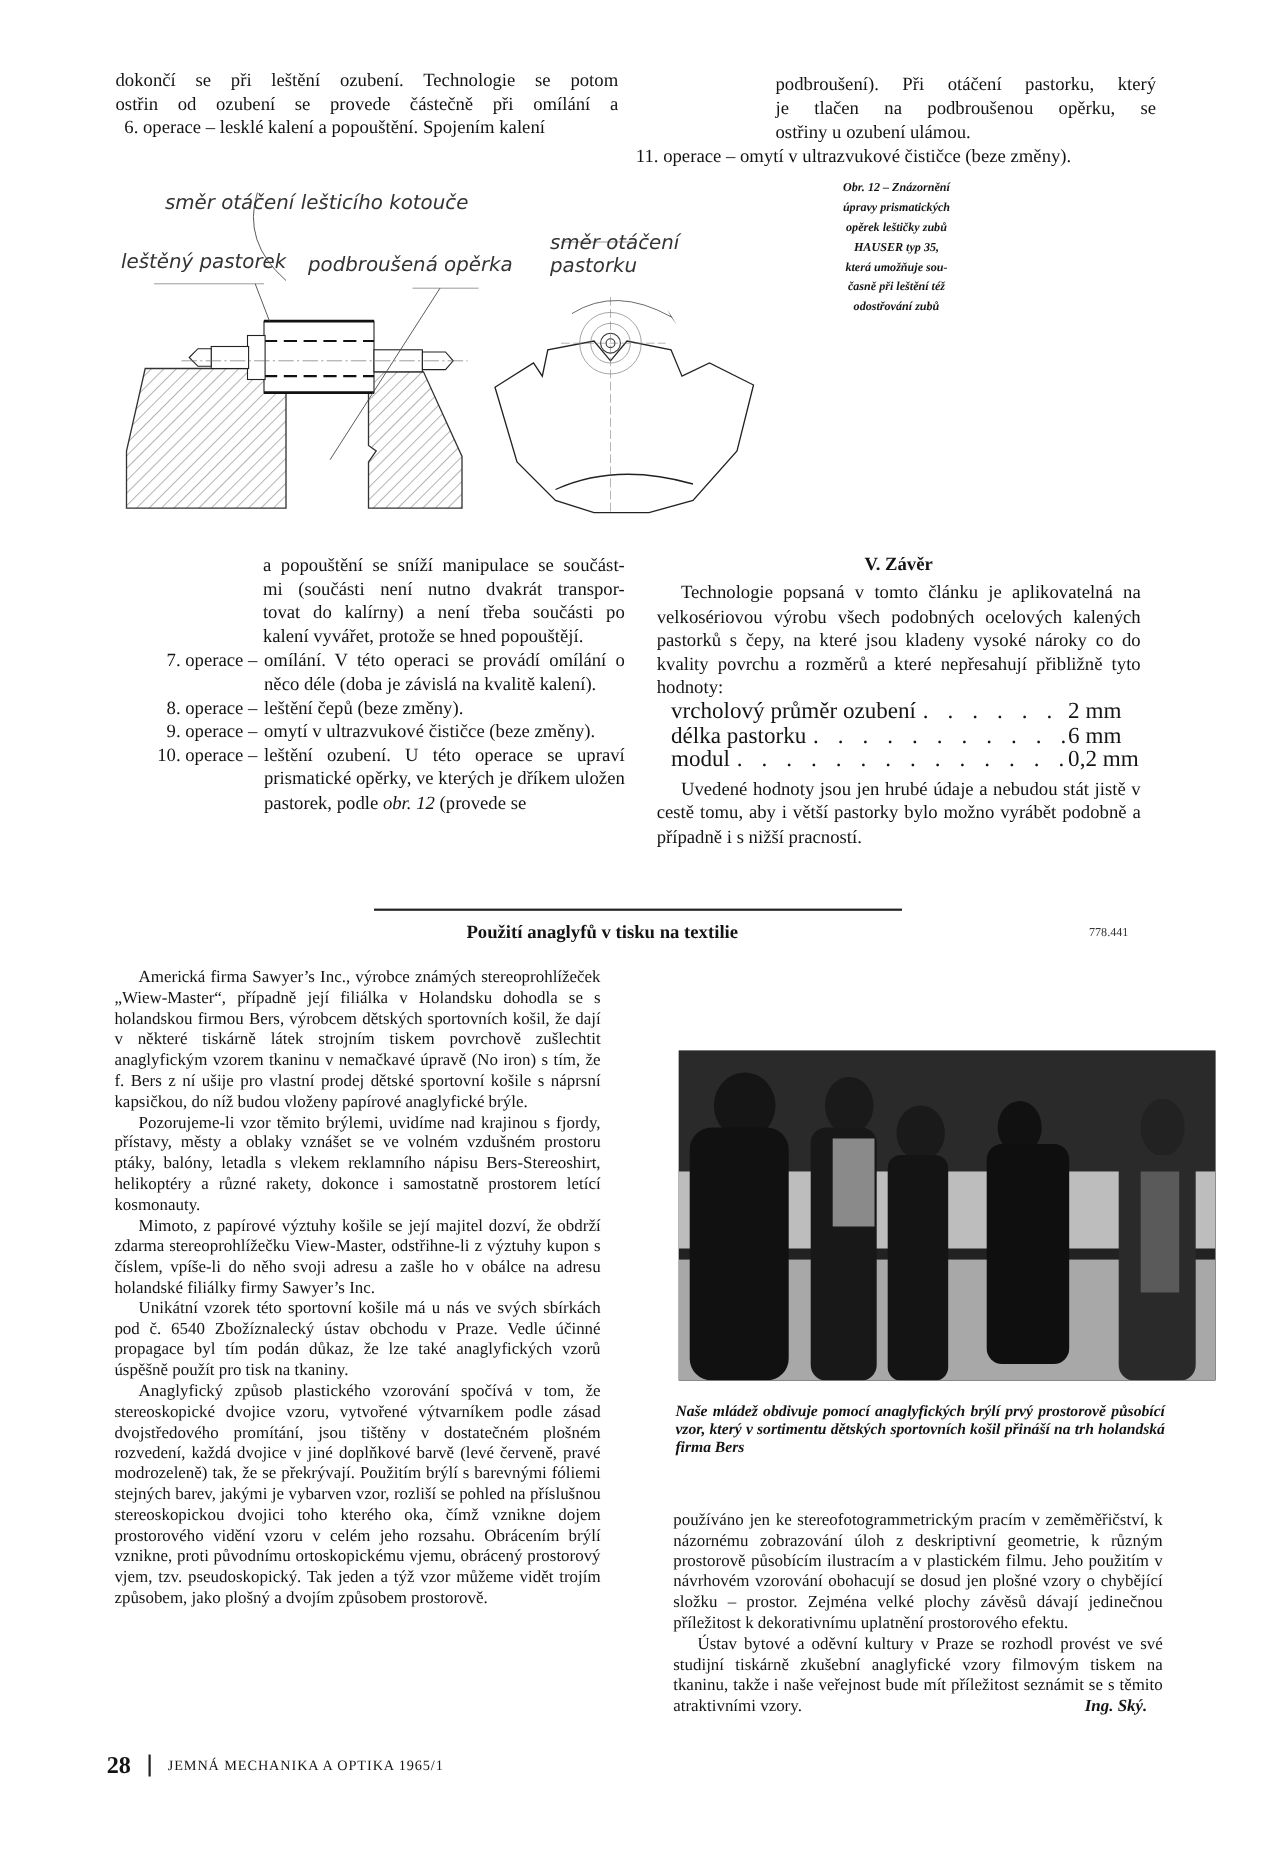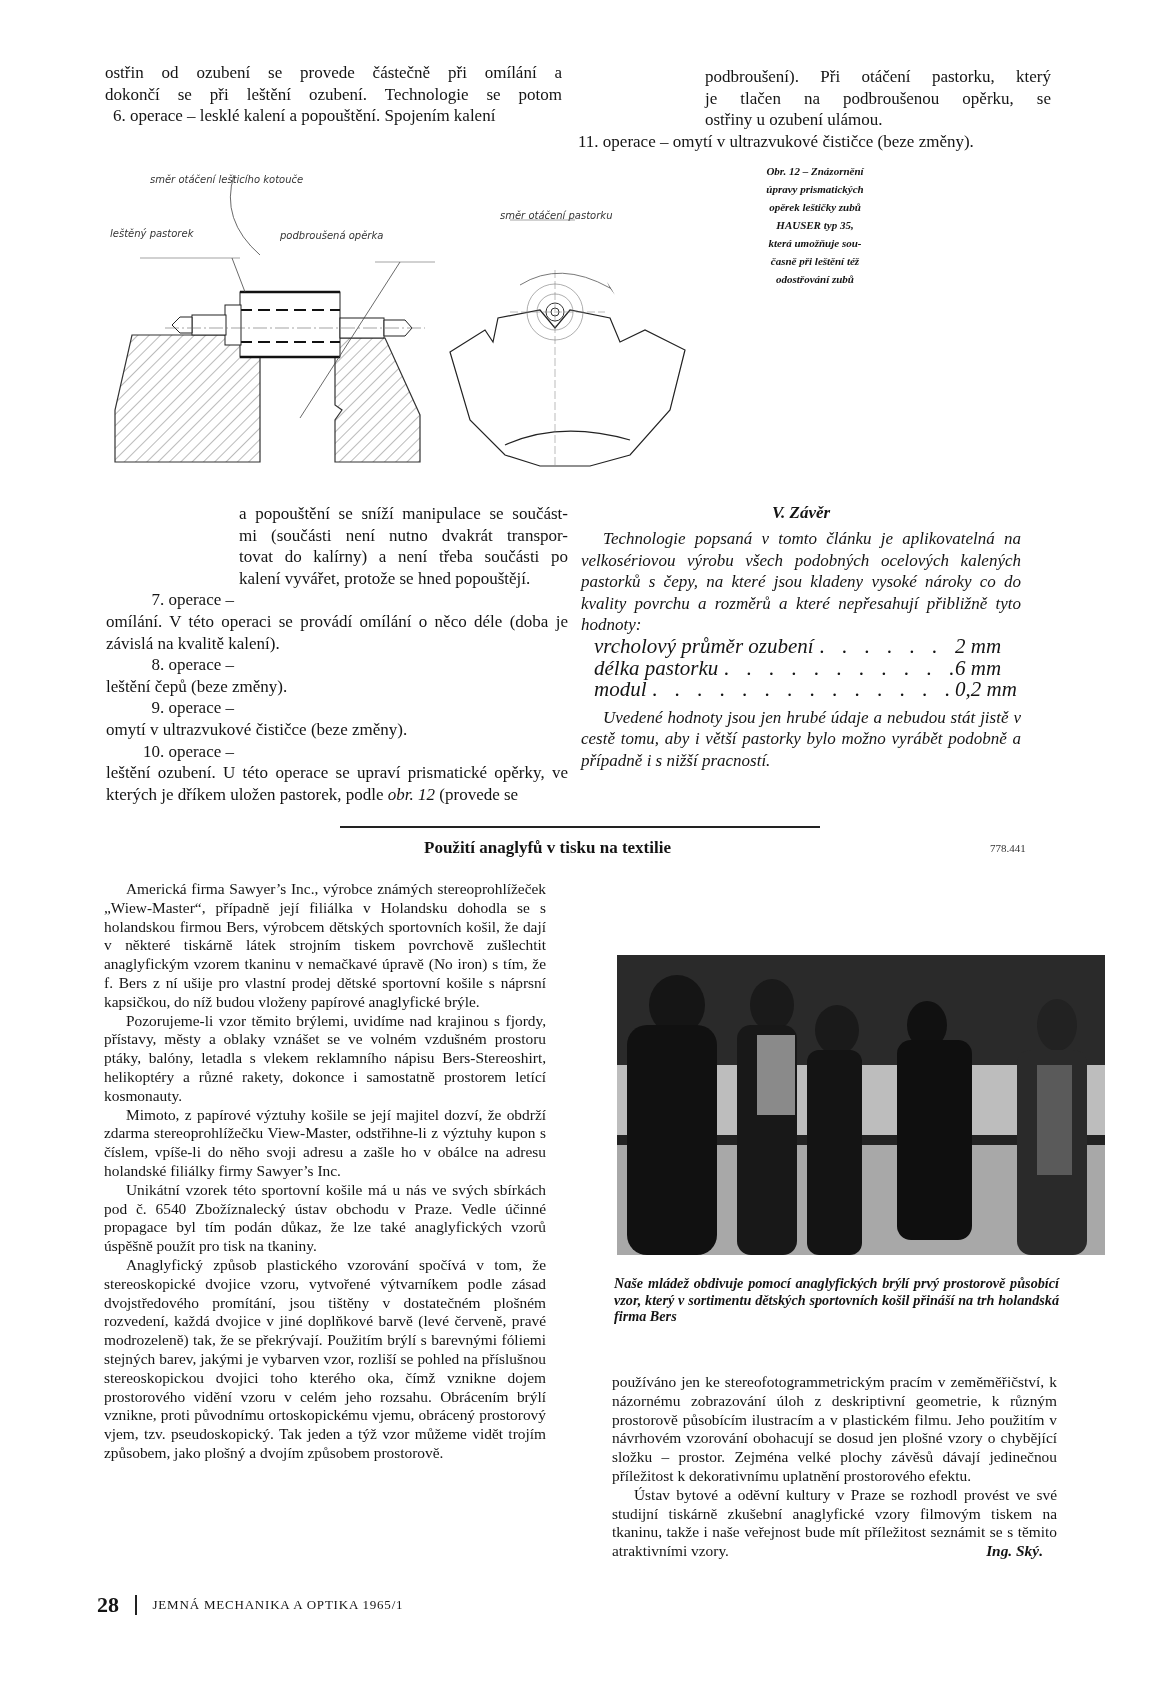--- a/index.html
+++ b/index.html
@@ -4,42 +4,42 @@
 <style>
   html, body { margin: 0; padding: 0; background: #ffffff; }
   body { width: 1158px; height: 1695px; position: relative; overflow: hidden;
          font-family: "Liberation Serif", "DejaVu Serif", serif; color: #141414; }
   .abs { position: absolute; }
   .p { font-size: 17px; line-height: 21.6px; text-align: justify; margin: 0; }
   .p.sm { font-size: 15.4px; line-height: 18.8px; }
   .ind { text-indent: 22px; }
   .line { display: block; text-align: justify; text-align-last: justify; white-space: nowrap; }
   .line.last { text-align-last: left; }
-  .op { display: flex; flex-direction: column; }
+  .op { display: flex; }
   .op .num { width: 128px; flex: none; text-align: right; padding-right: 6px; white-space: nowrap; }
   .op .txt { flex: 1; text-align: justify; }
   .caption { font-style: italic; font-weight: bold; text-align: center; font-size: 11px; line-height: 18px; }
   .heading { font-weight: bold; font-size: 17px; text-align: center; }
   .table-row { display: flex; font-size: 21px; line-height: 21.6px; margin-left: 13px; }
   .table-row .lab { white-space: nowrap; }
   .table-row .dots { flex: 1; overflow: hidden; white-space: nowrap; letter-spacing: 6px; padding-left: 6px; }
   .table-row .val { width: 66px; text-align: left; white-space: nowrap; }
   .rule { background: #222; height: 2px; }
   .photo { background: #222; overflow: hidden; }
   .footer-num { font-weight: bold; font-size: 22px; }
   .footer-title { font-size: 13px; letter-spacing: 0.8px; text-align: center; }
-  .drawing-label { font-family: "DejaVu Sans", sans-serif; font-style: italic; font-size: 10px; color: #333; }
+  .drawing-label { font-family: "DejaVu Sans", sans-serif; font-style: italic; font-size: 18px; color: #333; }
 </style>
 </head>
 <body>
 
 <div class="abs" style="left:105px; top:62px; width:457px;">
   <p class="p">
+    <span class="line">dokončí se při leštění ozubení. Technologie se potom</span>
     <span class="line">ostřin od ozubení se provede částečně při omílání a</span>
-    <span class="line">dokončí se při leštění ozubení. Technologie se potom</span>
   </p>
   <div class="p" style="padding-left:8px; white-space:nowrap;">
     <span>6. operace –</span>
     <span>lesklé kalení a popouštění. Spojením kalení</span>
   </div>
 </div>
 
 <div class="abs" style="left:578px; top:66px; width:473px;">
   <div style="margin-left:127px;" class="p">
     <span class="line">podbroušení). Při otáčení pastorku, který</span>
@@ -134,21 +134,21 @@
   <div class="op p">
     <span class="num">9. operace –</span>
     <span class="txt">omytí v ultrazvukové čističce (beze změny).</span>
   </div>
   <div class="op p">
     <span class="num">10. operace –</span>
     <span class="txt"><span>leštění ozubení. U této operace se upraví prismatické opěrky, ve kterých je dříkem uložen pastorek, podle </span><i>obr. 12</i><span> (provede se</span></span>
   </div>
 </div>
 
-<div class="abs" style="left:581px; top:503px; width:440px;font-style:italic;">
+<div class="abs" style="left:597px; top:503px; width:440px;">
   <div class="heading" style="margin-bottom:5px;">V. Závěr</div>
   <p class="p ind">Technologie popsaná v tomto článku je aplikovatelná na velkosériovou výrobu všech podobných ocelových kalených pastorků s čepy, na které jsou kladeny vysoké nároky co do kvality povrchu a rozměrů a které nepřesahují přibližně tyto hodnoty:</p>
   <div>
     <div class="table-row">
       <span class="lab">vrcholový průměr ozubení</span>
       <span class="dots">. . . . . . . . . . . . . . . . . . . . . . . . . .</span>
       <span class="val">2 mm</span>
     </div>
     <div class="table-row">
       <span class="lab">délka pastorku</span>

